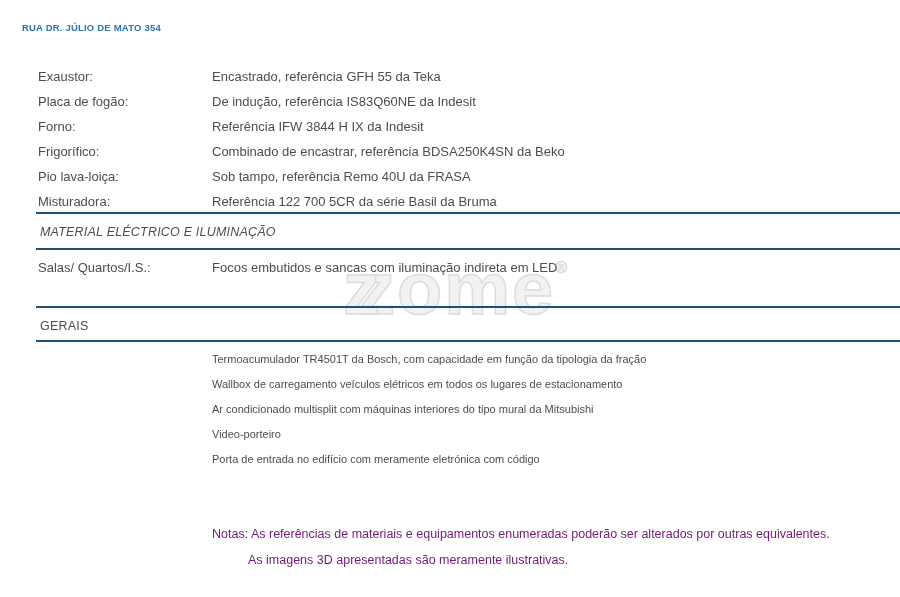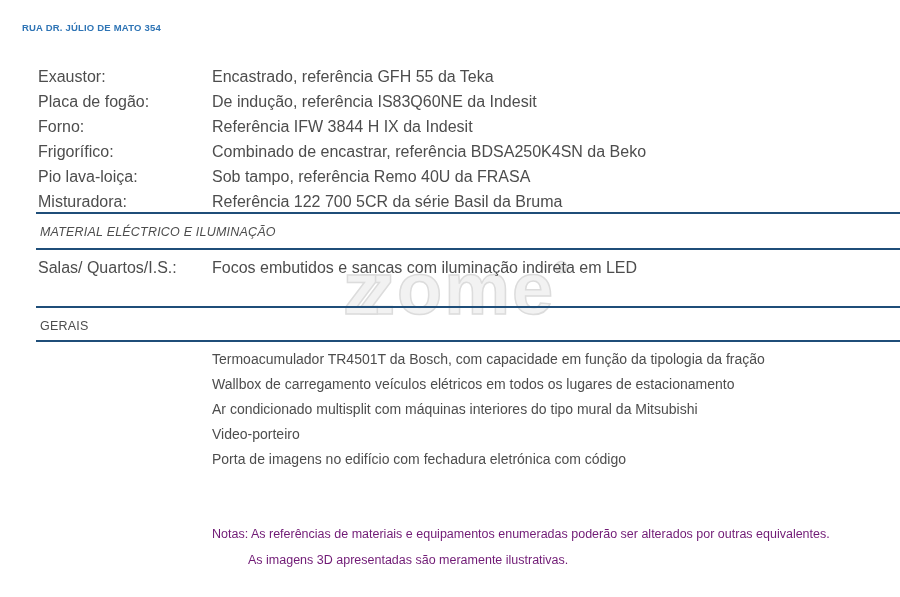--- a/index.html
+++ b/index.html
@@ -50,21 +50,21 @@
     font-size: 9.5px;
     font-weight: bold;
     color: #2e74b5;
     letter-spacing: 0.2px;
   }
 
   .spec-table {
     position: absolute;
     left: 38px;
     right: 0;
-    font-size: 16px;
+    font-size: 13px;
     color: #4d4d4d;
   }
   .spec-table.equip { top: 64px; }
   .spec-table.elec  { top: 255px; }
   .spec-row {
     display: grid;
     grid-template-columns: 174px 1fr;
     height: 25px;
     line-height: 25px;
   }
@@ -92,21 +92,21 @@
     letter-spacing: 0.2px;
   }
   .section-title.t1 { top: 218px; font-style: italic; }
   .section-title.t2 { top: 312px; }
 
   .general-list {
     position: absolute;
     left: 212px;
     right: 0;
     top: 347px;
-    font-size: 14px;
+    font-size: 11px;
     color: #4d4d4d;
   }
   .general-item {
     height: 25px;
     line-height: 25px;
   }
 
   .notes {
     position: absolute;
     left: 212px;
@@ -171,21 +171,21 @@
 
     <div class="rule r3"></div>
     <div class="section-title t2">GERAIS</div>
     <div class="rule r4"></div>
 
     <div class="general-list">
       <div class="general-item">Termoacumulador TR4501T da Bosch, com capacidade em função da tipologia da fração</div>
       <div class="general-item">Wallbox de carregamento veículos elétricos em todos os lugares de estacionamento</div>
       <div class="general-item">Ar condicionado multisplit com máquinas interiores do tipo mural da Mitsubishi</div>
       <div class="general-item">Video-porteiro</div>
-      <div class="general-item">Porta de imagens no edifício com fechadura eletrónica com código</div>
+      <div class="general-item">Porta de entrada no edifício com meramente eletrónica com código</div>
     </div>
 
     <div class="notes">
       <div class="note-line">Notas: As referências de materiais e equipamentos enumeradas poderão ser alterados por outras equivalentes.</div>
       <div class="note-line indent">As imagens 3D apresentadas são meramente ilustrativas.</div>
     </div>
 
   </div>
 </div>
 

